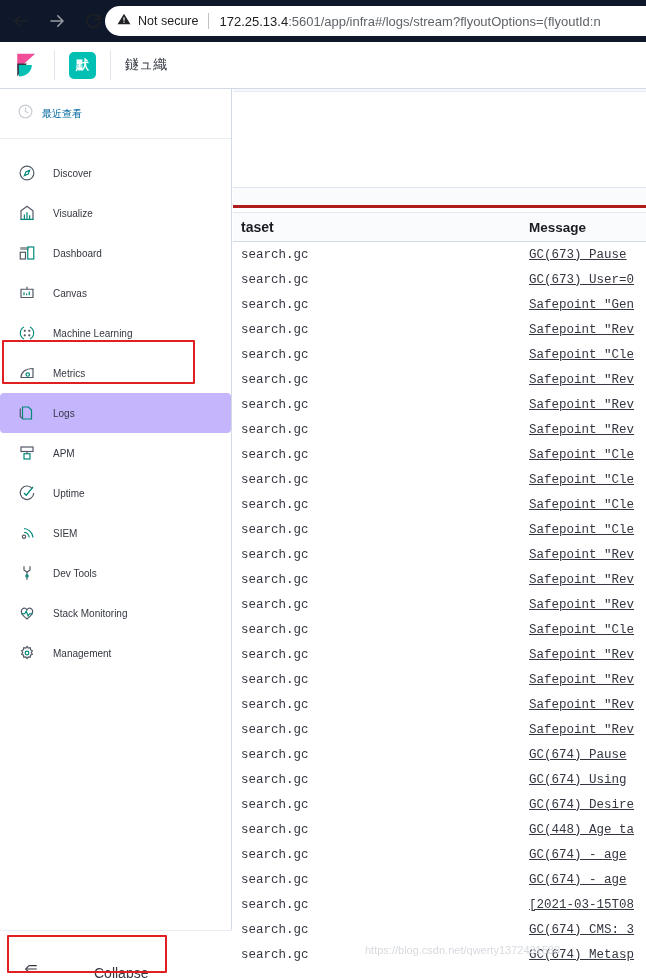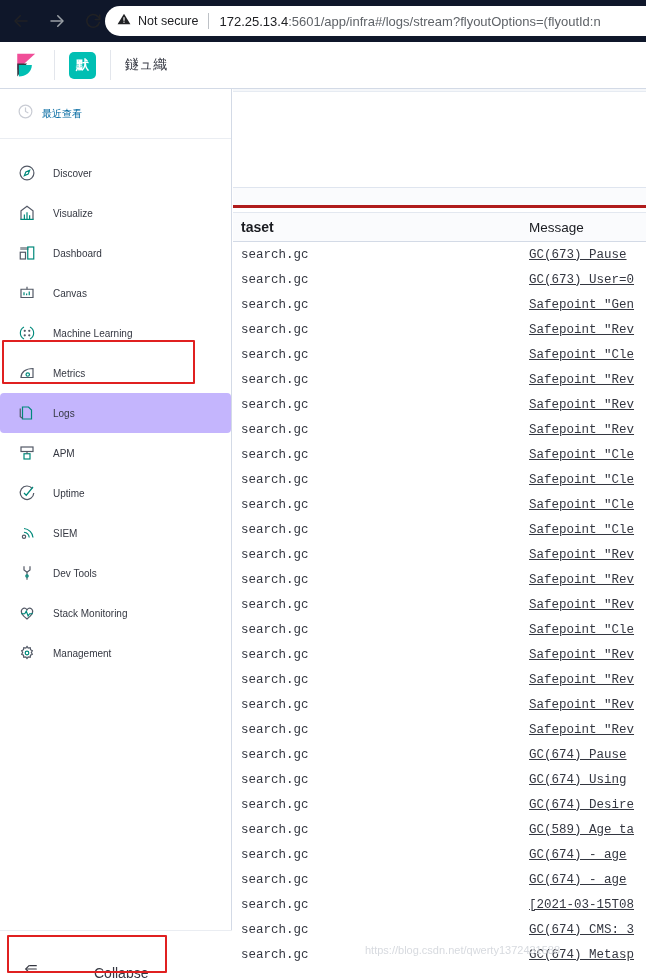--- a/index.html
+++ b/index.html
@@ -125,21 +125,21 @@
     border-bottom: 1px solid #d3dae6;
     display: flex; align-items: center;
     position: relative;
   }
   .log-header .col-dataset {
     position: absolute; left: 8px;
     font-size: 14px; font-weight: bold; color: #1a1c21;
   }
   .log-header .col-message {
     position: absolute; left: 296px;
-    font-size: 13.5px; font-weight: normal; color: #1a1c21;
+    font-size: 13.5px; font-weight: bold; color: #1a1c21;
   }
 
   .log-rows { position: relative; }
   .log-row {
     height: 25px; display: flex; align-items: center;
     position: relative;
     font-family: "Liberation Mono", "DejaVu Sans Mono", monospace;
     font-size: 12.5px; color: #343741;
     white-space: nowrap;
   }
@@ -491,21 +491,21 @@
         <div class="log-row">
           <span class="dataset">search.gc</span>
           <span class="message">GC(674) Using</span>
         </div>
         <div class="log-row">
           <span class="dataset">search.gc</span>
           <span class="message">GC(674) Desire</span>
         </div>
         <div class="log-row">
           <span class="dataset">search.gc</span>
-          <span class="message">GC(589) Age ta</span>
+          <span class="message">GC(448) Age ta</span>
         </div>
         <div class="log-row">
           <span class="dataset">search.gc</span>
           <span class="message">GC(674) - age</span>
         </div>
         <div class="log-row">
           <span class="dataset">search.gc</span>
           <span class="message">GC(674) - age</span>
         </div>
         <div class="log-row">

